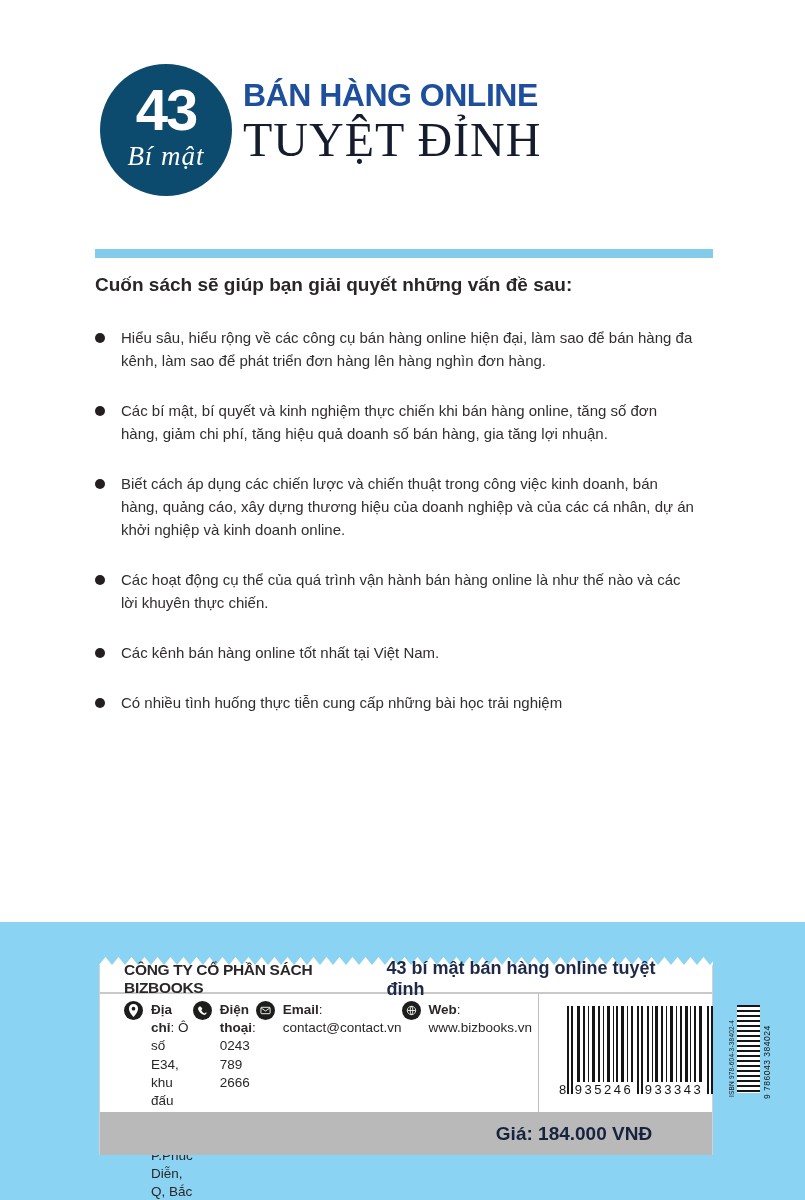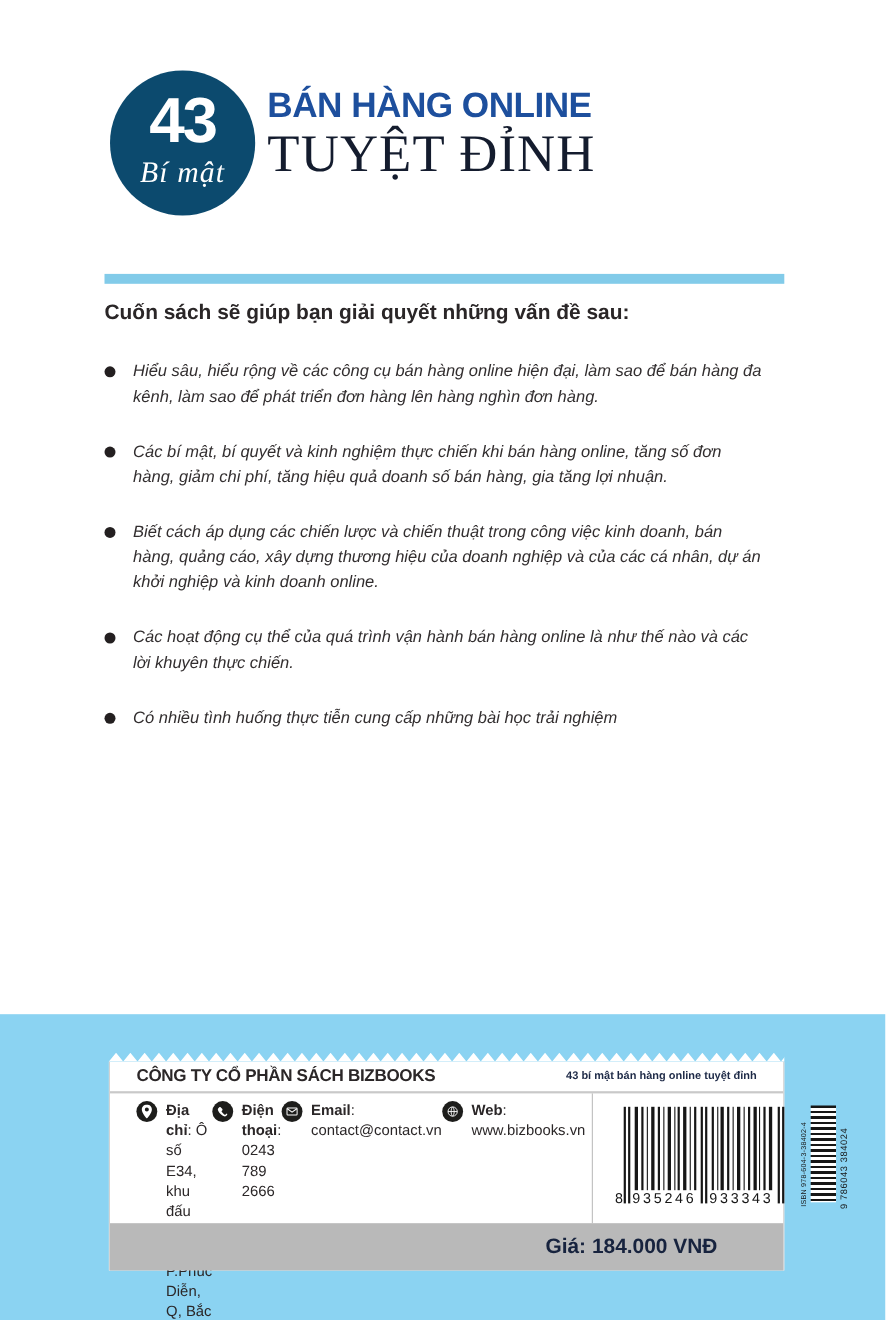--- a/index.html
+++ b/index.html
@@ -18,31 +18,31 @@
                font-size:48px;font-weight:normal;letter-spacing:1px;line-height:1.05;margin-top:2px;}
 
   
   .divider-bar{position:absolute;left:95px;top:249px;width:618px;height:9px;background:#82cbe9;}
 
   
   .content{position:absolute;left:95px;top:274px;width:604px;color:#2a2627;}
   .intro{font-size:19px;font-weight:bold;margin:0 0 30px 0;color:#2a2627;}
   .bullet{display:flex;gap:16px;margin-bottom:27px;}
   .dot{flex:0 0 10px;width:10px;height:10px;border-radius:50%;background:#231f20;margin-top:7px;}
-  .bullet-text{font-style:italic;font-size:15px;line-height:23px;color:#322e2f;white-space:pre-line;}
+  .bullet-text{font-size:15px;line-height:23px;color:#322e2f;white-space:pre-line;}
 
   
   .bottom{position:absolute;left:0;top:922px;width:805px;height:278px;background:#8bd3f2;padding-left:34px;}
   .card{position:absolute;left:99px;top:35px;width:614px;}
   .teeth{display:block;}
   .card-main{background:#ffffff;border-left:1px solid #d2d2d2;border-right:1px solid #d2d2d2;}
   .card-header{display:flex;justify-content:space-between;align-items:center;height:27px;
                padding:0 24px;border-bottom:2px solid #c9c9c9;}
   .company-name{font-size:15.5px;font-weight:bold;color:#2b2728;letter-spacing:-0.3px;}
-  .book-title{font-size:10px;font-weight:bold;color:#1e2a47;}
+  .book-title{font-size:18px;font-weight:bold;color:#1e2a47;}
   .card-body{display:flex;height:118px;}
   .contact-col{flex:1 1 auto;padding:7px 6px 7px 24px;display:flex;flex-direction:row;
                justify-content:space-between;}
   .contact-row{display:flex;gap:8px;align-items:flex-start;font-size:13.5px;color:#2b2728;line-height:1.35;}
   .cicon{flex:0 0 19px;width:19px;height:19px;border-radius:50%;background:#1d1d1b;
          display:flex;align-items:center;justify-content:center;margin-top:0px;}
   .contact-text{white-space:pre-line;}
   .contact-text b{font-weight:bold;}
   .barcode-col{flex:0 0 240px;border-left:1px solid #bdbdbd;position:relative;}
   .ean{position:absolute;left:20px;top:12px;}
@@ -89,20 +89,24 @@
     <div class="bullet">
       <span class="dot"></span>
       <span class="bullet-text">Biết cách áp dụng các chiến lược và chiến thuật trong công việc kinh doanh, bán
 hàng, quảng cáo, xây dựng thương hiệu của doanh nghiệp và của các cá nhân, dự án
 khởi nghiệp và kinh doanh online.</span>
     </div>
     <div class="bullet">
       <span class="dot"></span>
       <span class="bullet-text">Các hoạt động cụ thể của quá trình vận hành bán hàng online là như thế nào và các
 lời khuyên thực chiến.</span>
+    </div>
+    <div class="bullet">
+      <span class="dot"></span>
+      <span class="bullet-text">Các kênh bán hàng online tốt nhất tại Việt Nam.</span>
     </div>
     <div class="bullet">
       <span class="dot"></span>
       <span class="bullet-text">Có nhiều tình huống thực tiễn cung cấp những bài học trải nghiệm</span>
     </div>
   </div>
 
   <div class="bottom">
     <div class="card">
       <svg class="teeth" width="614" height="8">

